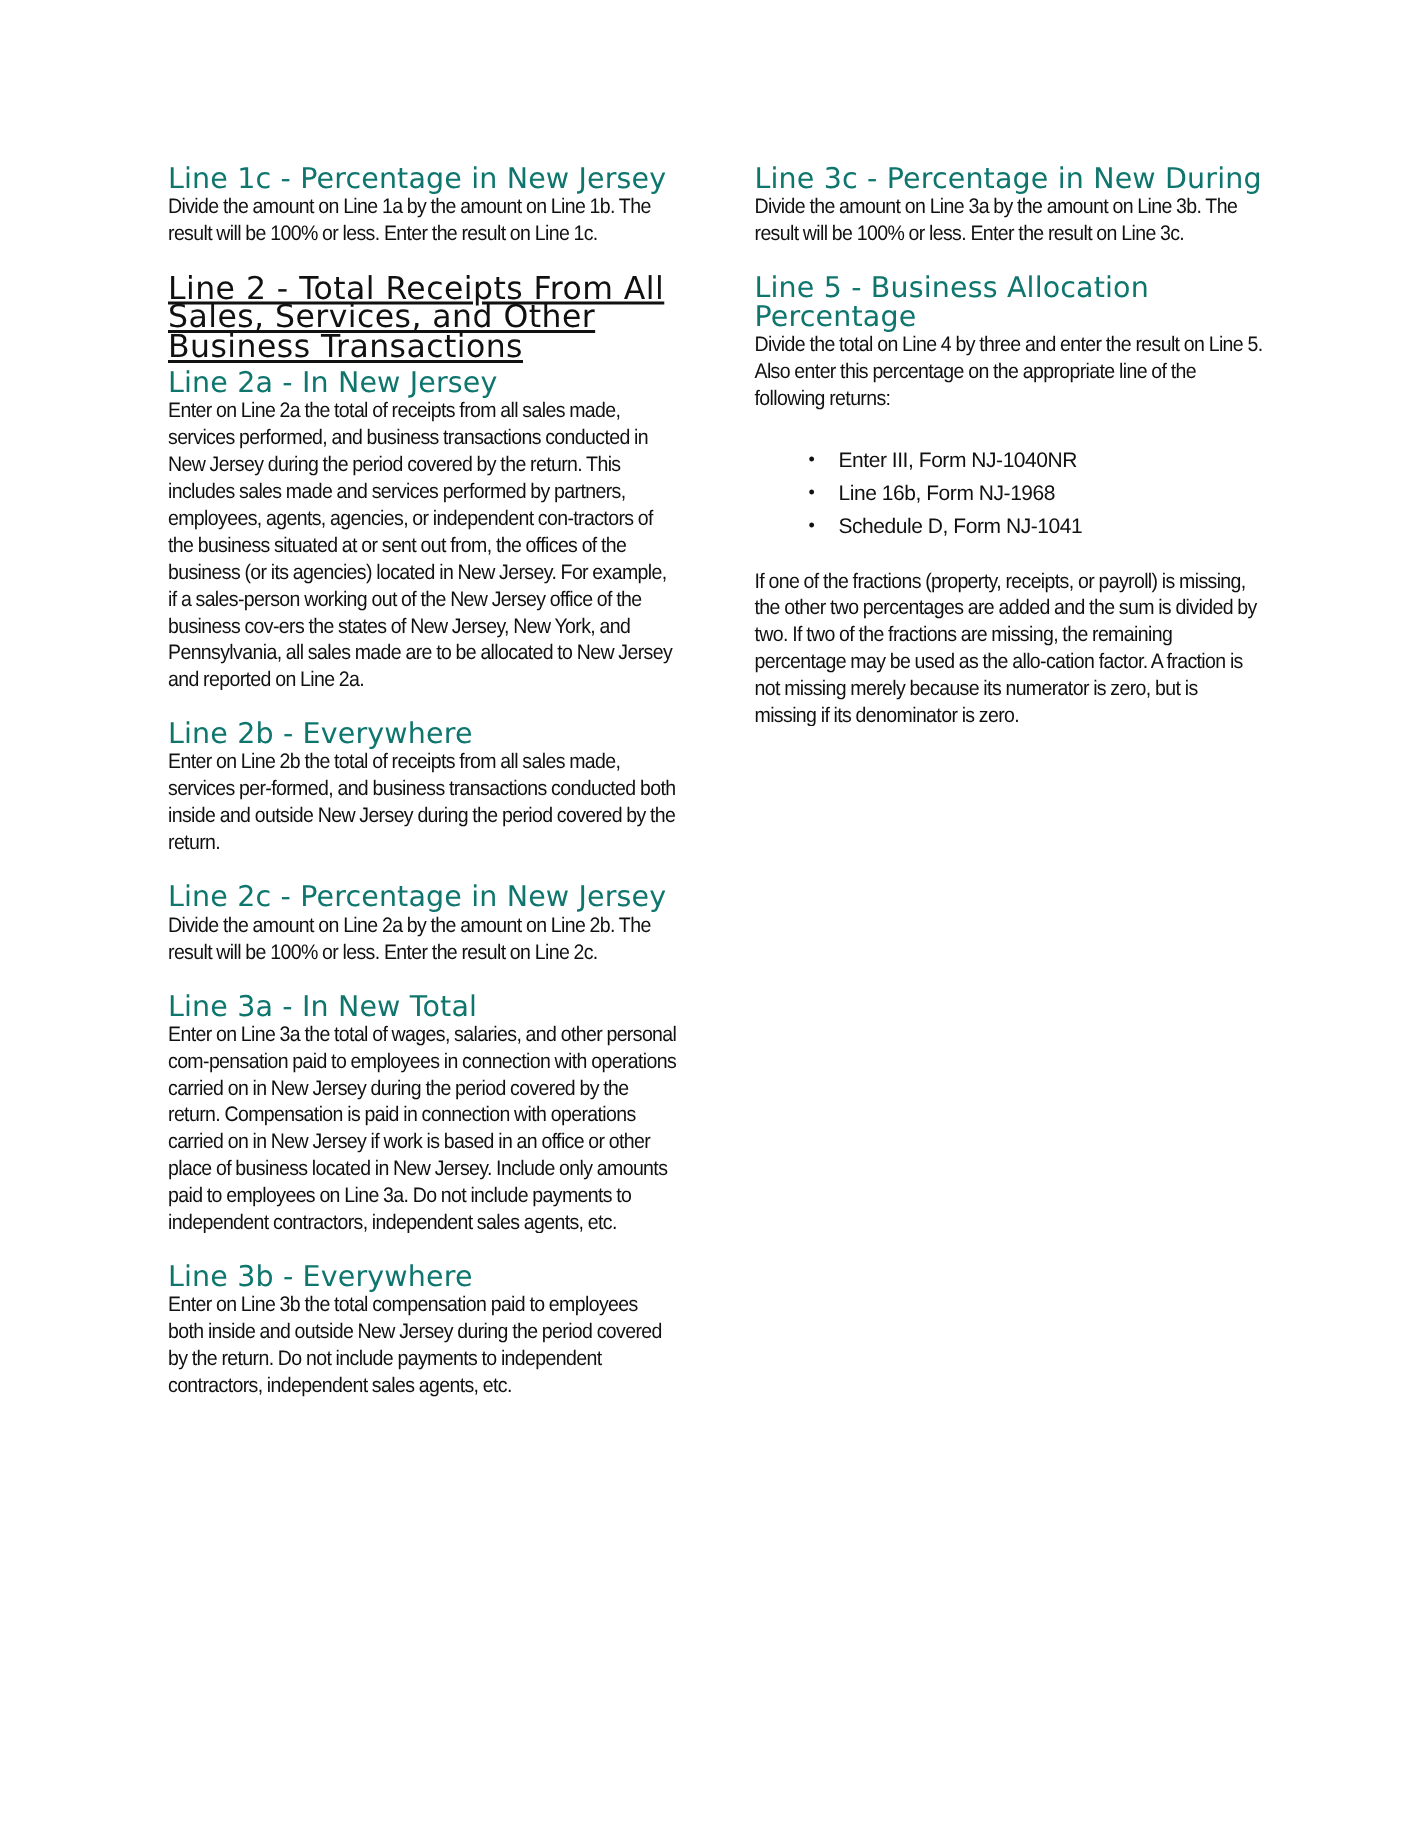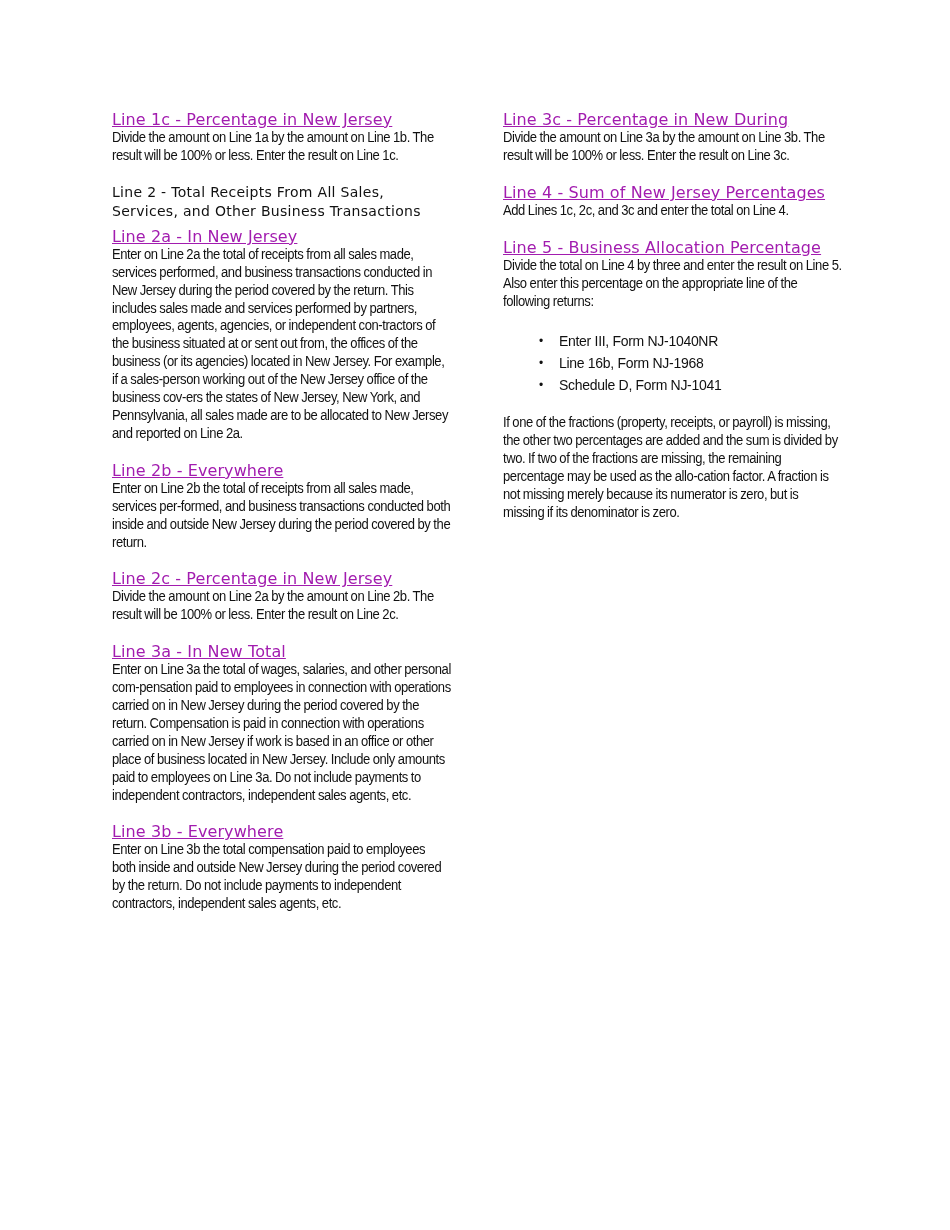--- a/index.html
+++ b/index.html
@@ -2,36 +2,36 @@
 <html><head>
 <meta charset="utf-8">
 <style>
   html, body { margin: 0; padding: 0; background: #ffffff; }
   body { width: 950px; height: 1230px; position: relative; overflow: hidden; color: #111; }
   .col { position: absolute; top: 110px; width: 340px; }
   .col-left { left: 112px; }
   .col-right { left: 503px; }
   .h3 {
     font-family: "DejaVu Sans", sans-serif;
-    font-size: 16px;
+    font-size: 19px;
     line-height: 19px;
     letter-spacing: 0.1px;
     margin: 0;
     font-weight: normal;
-    color: #a21caf;
-    text-decoration: underline;
+    color: #0f766e;
   }
   .h2 {
     font-family: "DejaVu Sans", sans-serif;
-    font-size: 14px;
+    font-size: 21px;
     line-height: 19.5px;
     letter-spacing: 0.3px;
     margin: 0 0 5px 0;
     font-weight: normal;
     color: #111;
+    text-decoration: underline;
   }
   .p {
     font-family: "Liberation Sans", sans-serif;
     font-size: 14px;
     line-height: 17.9px;
     margin: 0;
     letter-spacing: -0.45px;
     word-spacing: -0.3px;
     transform: scaleX(0.93);
     transform-origin: left top;
@@ -93,24 +93,20 @@
 
 </div>
 
 <div class="col col-right">
 
   <div class="section">
     <h3 class="h3">Line 3c - Percentage in New During</h3>
     <p class="p">Divide the amount on Line 3a by the amount on Line 3b. The result will be 100% or less. Enter the result on Line 3c.</p>
   </div>
 
-  <div class="section">
-    <h3 class="h3">Line 4 - Sum of New Jersey Percentages</h3>
-    <p class="p">Add Lines 1c, 2c, and 3c and enter the total on Line 4.</p>
-  </div>
 
   <div>
     <h3 class="h3">Line 5 - Business Allocation Percentage</h3>
     <p class="p">Divide the total on Line 4 by three and enter the result on Line 5. Also enter this percentage on the appropriate line of the following returns:</p>
     <ul class="bullets">
       <li>
         <span class="dot">•</span>
         <span>Enter III, Form NJ-1040NR</span>
       </li>
       <li>

